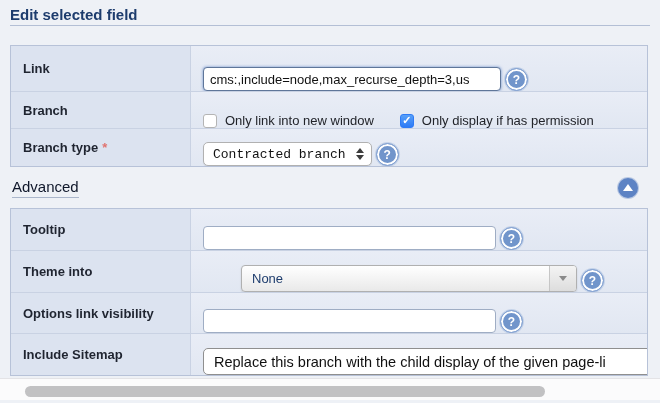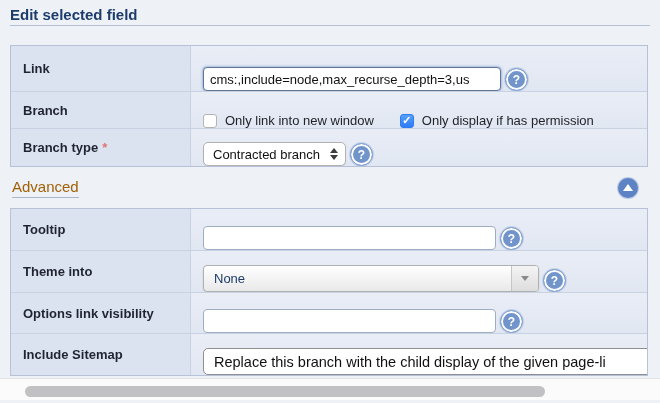--- a/index.html
+++ b/index.html
@@ -84,53 +84,53 @@
   }
   .cb-label { font-size: 13px; color: #22242a; }
   .cb-gap { width: 18px; }
 
   
   .mac-select {
     display: inline-flex; align-items: center;
     height: 24px; background: #fff; border: 1px solid #b1b1b1;
     border-radius: 5px; padding: 0 7px 0 9px;
     font-size: 13px; color: #111;
-    box-shadow: 0 1px 1px rgba(0,0,0,.08); cursor: pointer;
+    box-shadow: 0 1px 1px rgba(0,0,0,.08); cursor: pointer; font-family: Liberation Mono, monospace;
   }
   .updown { display: flex; flex-direction: column; gap: 2px; margin-left: 10px; }
   .tri-up { width: 0; height: 0; border-left: 4px solid transparent; border-right: 4px solid transparent; border-bottom: 5px solid #3c3c3c; }
   .tri-dn { width: 0; height: 0; border-left: 4px solid transparent; border-right: 4px solid transparent; border-top: 5px solid #3c3c3c; }
 
   
   .adv-band {
     position: absolute; left: 10px; top: 167px; width: 640px; height: 41px;
     display: flex; align-items: center; justify-content: space-between;
     padding: 0 12px 0 2px;
   }
   .adv-title {
-    font-size: 15px; color: #a16207;
+    font-size: 15px; color: #0f172a;
     border-bottom: 1px solid #aab6cb; padding-bottom: 2px; cursor: pointer;
   }
   .collapse-btn {
     width: 20px; height: 20px; border-radius: 50%;
     background: #5d83c4; box-shadow: 0 0 0 1px rgba(150,173,214,.6);
     display: flex; align-items: center; justify-content: center; cursor: pointer;
   }
   .collapse-tri {
     width: 0; height: 0;
     border-left: 5px solid transparent; border-right: 5px solid transparent;
     border-bottom: 7px solid #fff; margin-top: -1px;
   }
 
   
   .theme-select {
     width: 336px; height: 27px; border: 1px solid #b0b0b0; border-radius: 4px;
     background: linear-gradient(#ffffff, #e9e9e9);
     display: flex; align-items: center; justify-content: space-between;
-    box-shadow: 0 1px 2px rgba(0,0,0,.12); cursor: pointer; overflow: hidden;
+    box-shadow: 0 1px 2px rgba(0,0,0,.12); cursor: pointer; overflow: hidden; margin-left: 38px;
   }
   .theme-select-text { padding-left: 10px; font-size: 13px; color: #1d3c6d; }
   .theme-arrow-box {
     width: 27px; align-self: stretch; border-left: 1px solid #c6c6c6;
     background: linear-gradient(#f4f4f4, #dddddd);
     display: flex; align-items: center; justify-content: center;
   }
   .tri-gray { width: 0; height: 0; border-left: 4px solid transparent; border-right: 4px solid transparent; border-top: 5px solid #8a8a8a; }
 
   

